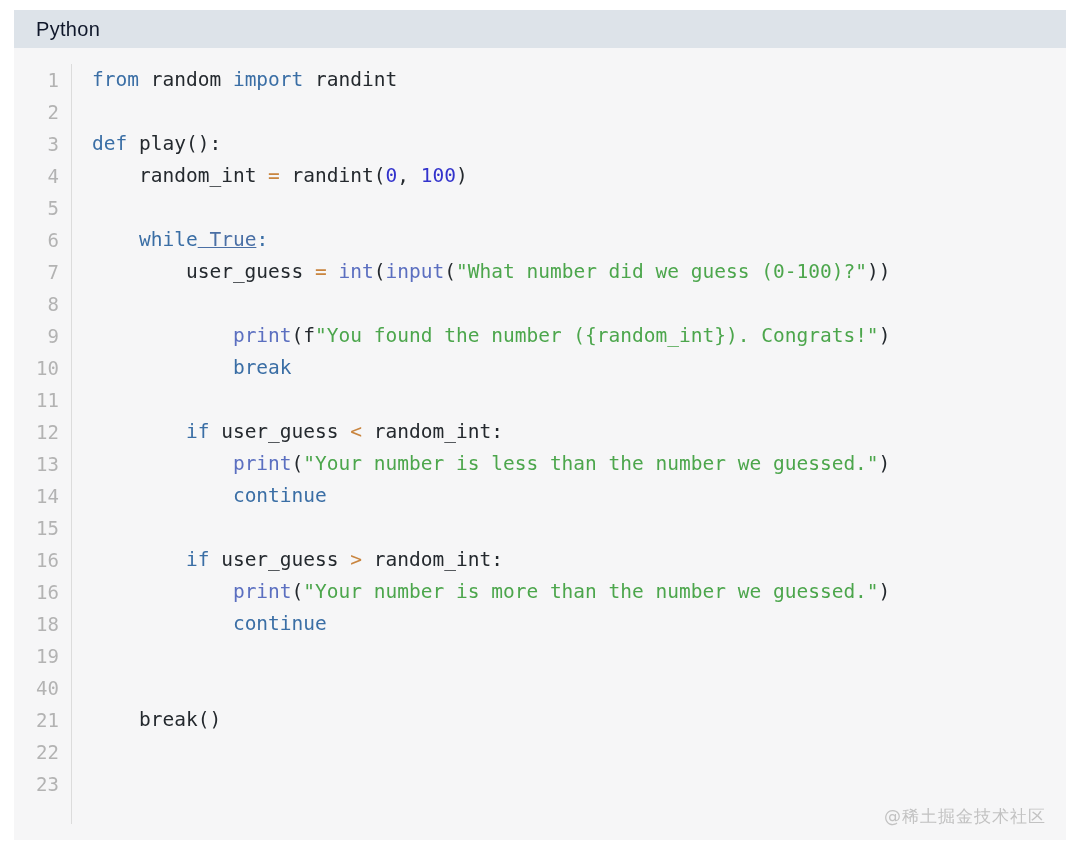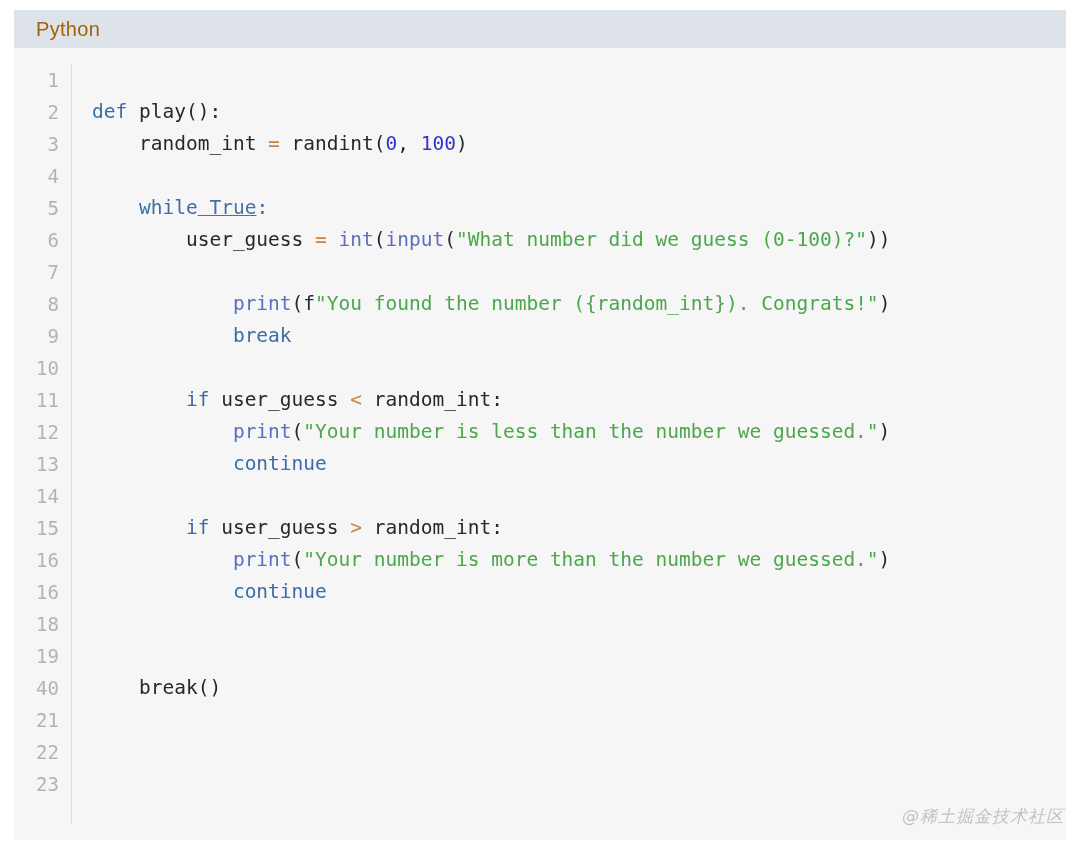--- a/index.html
+++ b/index.html
@@ -29,21 +29,21 @@
     height: 38px;
     background: #dde3e9;
     display: flex;
     align-items: center;
     padding-left: 22px;
     box-sizing: border-box;
   }
   .code-header-lang {
     font-family: "Liberation Sans", sans-serif;
     font-size: 20px;
-    color: #a16207;
+    color: #0f172a;
     letter-spacing: 0.3px;
   }
 
   .code-body {
     display: flex;
     padding-top: 16px;
     padding-bottom: 16px;
     background: #f6f6f7;
     box-sizing: border-box;
     height: 792px;
@@ -88,28 +88,27 @@
   .t-kw   { color: #3a6ea5; }
   .t-kw2  { color: #4a6fa5; text-decoration: underline; }
   .t-fn   { color: #5b6fc0; }
   .t-str  { color: #4ca64c; }
   .t-num  { color: #3333cc; }
   .t-op   { color: #c9853f; }
   .t-pl   { color: #24292e; }
 
   .watermark {
     position: absolute;
-    right: 2px;
+    right: 20px;
     bottom: 12px;
     font-family: "DejaVu Sans", sans-serif;
     font-size: 17px;
     color: #c2c2c2;
     letter-spacing: 1px;
     white-space: nowrap;
-    font-style: italic;
   }
 </style>
 </head>
 <body>
 
 <div class="code-card">
 
   <div class="code-header">
     <span class="code-header-lang">Python</span>
   </div>
@@ -137,20 +136,21 @@
       <span class="ln">18</span>
       <span class="ln">19</span>
       <span class="ln">40</span>
       <span class="ln">21</span>
       <span class="ln">22</span>
       <span class="ln">23</span>
     </div>
 
     <div class="code-lines">
 
+      <span class="cl"><span class="t-kw">from</span><span class="t-pl"> random </span><span class="t-kw">import</span><span class="t-pl"> randint</span></span>
 
       <span class="cl"> </span>
 
       <span class="cl"><span class="t-kw">def</span><span class="t-pl"> play():</span></span>
 
       <span class="cl"><span class="t-pl">    </span><span class="t-pl">random_int </span><span class="t-op">=</span><span class="t-pl"> randint(</span><span class="t-num">0</span><span class="t-pl">, </span><span class="t-num">100</span><span class="t-pl">)</span></span>
 
       <span class="cl"> </span>
 
       <span class="cl"><span class="t-pl">    </span><span class="t-kw">while</span><span class="t-kw2"> True</span><span class="t-kw">:</span></span>

